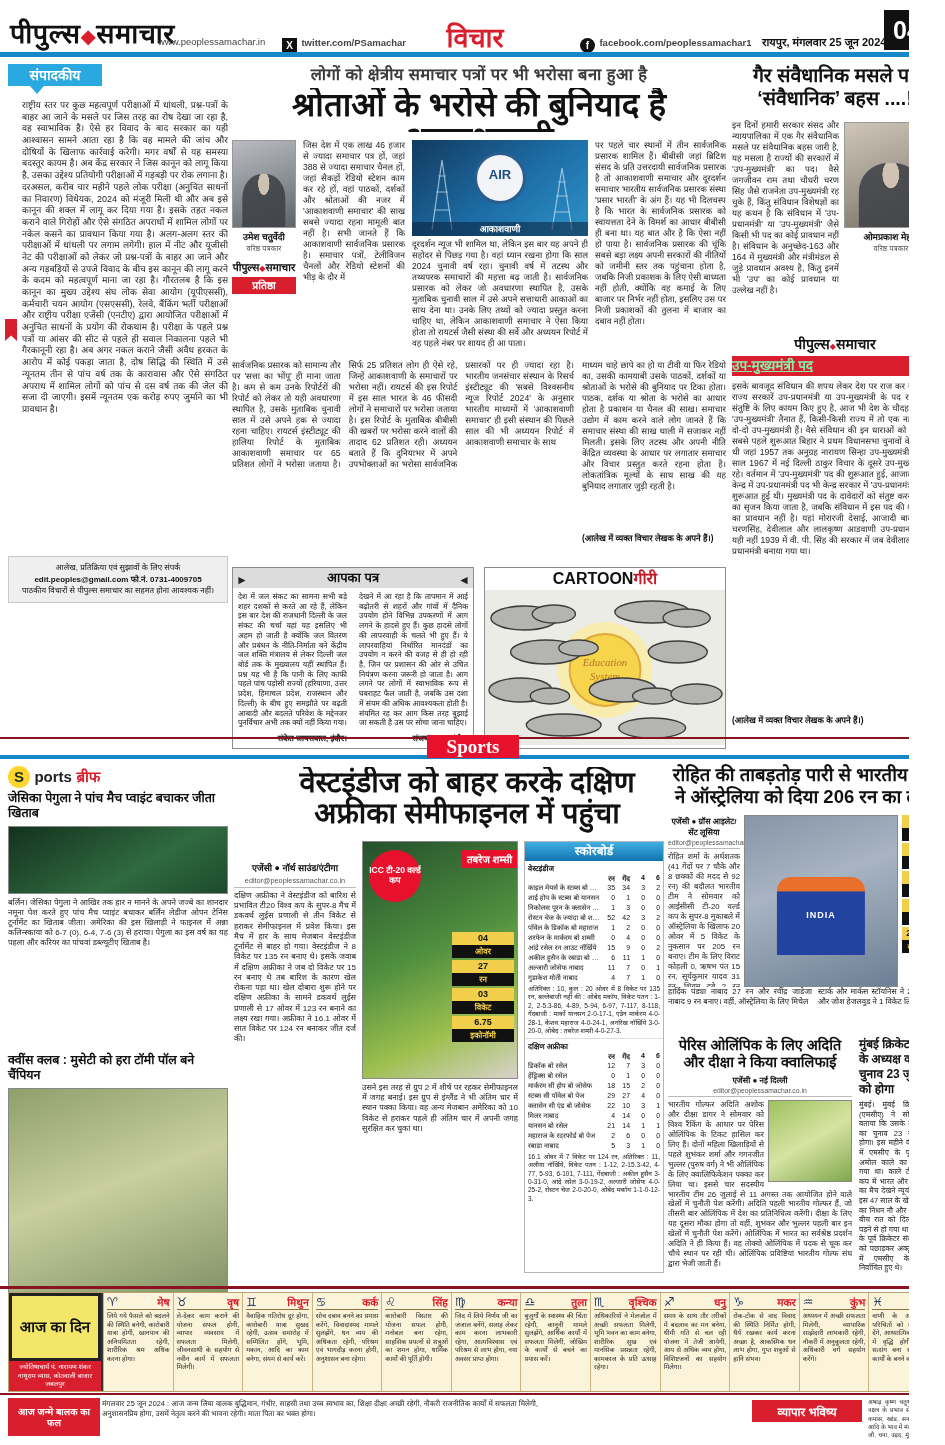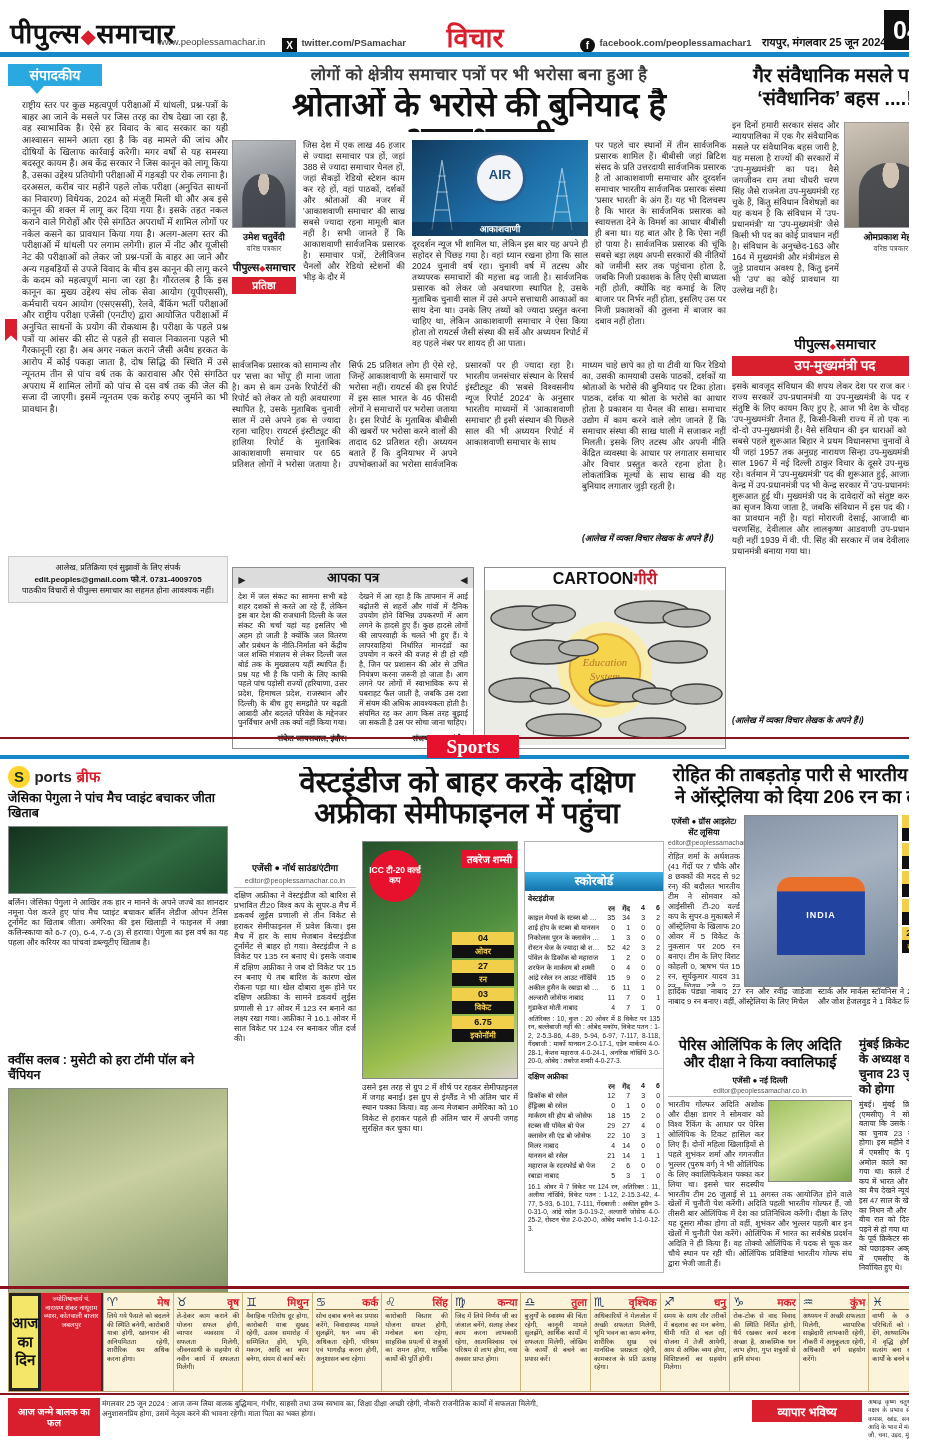--- a/index.html
+++ b/index.html
@@ -45,22 +45,22 @@
   .aircircle{position:absolute;left:50%;top:38px;transform:translate(-50%,-50%);width:46px;height:46px;border-radius:50%;
      background:#f2f4f8;border:3px solid #2b5e8f;color:#1d4d7c;font-weight:900;text-align:center;line-height:40px;font-size:13px;}
   .letters{border:1px solid #8d8d8d;position:relative;background:#fff;}
   .lethead{background:#dcdcdc;height:20px;font-size:13px;font-weight:bold;text-align:center;line-height:20px;position:relative;}
   .lethead .arr{position:absolute;top:2px;font-size:12px;color:#222;}
   .sig{font-weight:bold;text-align:right;font-size:8px;margin-top:2px;}
   .cartoon{border:1px solid #8d8d8d;background:#fff;}
   .carttitle{text-align:center;font-size:16px;font-weight:900;line-height:22px;}
   .carttitle .red{color:#c21d2c;}
   .r-title{font-size:19.5px;font-weight:900;text-align:center;line-height:1.18;}
-  .banner{background:#d91f2e;color:#ffffff;font-size:13.5px;font-weight:bold;text-align:center;line-height:20px;}
-  .footnote{font-size:8.4px;font-weight:bold;font-style:italic;}
+  .banner{background:#d91f2e;color:#86efac;font-size:13.5px;font-weight:bold;line-height:20px;text-decoration:underline;}
+  .footnote{font-size:8.4px;font-weight:bold;}
   .pullmark{width:12px;height:22px;background:#d91f2e;clip-path:polygon(0 0,100% 0,100% 100%,50% 75%,0 100%);}
   
   .s-badge{background:#e8112d;color:#fff;font-family:"Liberation Serif","DejaVu Serif",serif;
            font-size:19px;font-weight:bold;text-align:center;line-height:23px;}
   .sline-red{background:#8c1220;height:2px;}
   .sline-blue{background:#1688c8;height:4px;}
   .sb-s{display:inline-block;width:22px;height:22px;border-radius:50%;background:#ffd52e;color:#14301c;
         font-weight:900;font-size:15px;text-align:center;line-height:22px;}
   .sb-rest{font-size:15px;font-weight:bold;color:#222;}
   .sb-hindi{font-size:15px;font-weight:bold;color:#d91f2e;}
@@ -72,38 +72,38 @@
   .byline{font-size:9px;font-weight:bold;text-align:center;}
   .email{font-size:7.3px;color:#555;text-align:center;border-bottom:1px solid #bbb;padding-bottom:2px;margin:2px 0 3px;}
   .shamsiphoto{background:linear-gradient(155deg,#25502c,#4f8f3f 45%,#9dbf4e 75%,#d8d2c9);position:relative;}
   .icc{position:absolute;left:6px;top:8px;width:52px;height:52px;border-radius:50%;background:#e8112d;color:#fff;
        font-size:8.5px;font-weight:bold;text-align:center;display:flex;align-items:center;justify-content:center;line-height:1.15;}
   .sh-label{position:absolute;right:0;top:8px;background:#e8112d;color:#fff;font-size:10px;font-weight:bold;padding:2px 5px;}
   .chips{display:flex;flex-direction:column;gap:2px;}
   .chipv{background:#f2cf4a;color:#111;font-size:9px;font-weight:bold;text-align:center;line-height:13px;}
   .chipl{background:#111;color:#f2cf4a;font-size:8px;font-weight:bold;text-align:center;line-height:13px;}
   .score{border:1px solid #b5b5b5;background:#fff;}
-  .scorehead{background:linear-gradient(#41b0e4,#1173ad);color:#fff;font-size:12px;font-weight:bold;text-align:center;line-height:19px;margin-top:30px;}
+  .scorehead{background:linear-gradient(#41b0e4,#1173ad);color:#fff;font-size:12px;font-weight:bold;text-align:center;line-height:19px;}
   .steam{font-size:7.5px;font-weight:bold;padding:2px 3px 0;}
   .shead{display:flex;justify-content:flex-end;font-size:7px;font-weight:bold;padding:1px 3px 0;}
   .srow{display:flex;font-size:6.9px;line-height:1.45;padding:0 3px;}
   .sname{flex:1;white-space:nowrap;overflow:hidden;text-overflow:ellipsis;}
   .snum{width:15px;text-align:right;}
   .ssum{font-size:6.5px;line-height:1.3;padding:2px 3px;text-align:justify;color:#222;border-bottom:1px solid #ddd;}
   .rohitphoto{background:linear-gradient(160deg,#8795a8,#a8b4c2 40%,#6d7f95);position:relative;}
   .jersey{position:absolute;left:50%;bottom:18%;transform:translateX(-50%);width:58%;height:46%;
      background:linear-gradient(#e8702a 18%,#2244a0 19%);border-radius:14px 14px 0 0;}
   .jersey span{position:absolute;left:0;right:0;top:42%;color:#fff;font-size:9px;font-weight:bold;text-align:center;letter-spacing:1px;}
   .cap{font-size:7.8px;line-height:1.3;font-weight:500;text-align:justify;}
   .sub-title{font-size:14.5px;font-weight:800;text-align:center;line-height:1.2;}
   .mum-title{font-size:12px;font-weight:800;line-height:1.25;}
   .golfphoto{background:linear-gradient(150deg,#9ec25f,#d7e3a2 50%,#7fa84e);}
   
   .horo{background:#fcf4da;border:1px solid #b8a26a;display:flex;}
-  .horo-intro{width:92px;display:flex;flex-direction:row;border-right:2px solid #333;}
+  .horo-intro{width:92px;display:flex;flex-direction:column;border-right:2px solid #333;}
   .horo-title{background:#f3e668;color:#111;font-weight:900;font-size:15px;text-align:center;
               flex:1;display:flex;align-items:center;justify-content:center;line-height:1.25;border:3px solid #222;}
   .horo-astro{background:#d91f2e;color:#fff;font-size:6.6px;text-align:center;padding:2px 1px;line-height:1.3;}
   .hcell{flex:1;border-left:1px solid #cbb37d;padding:2px 3px;overflow:hidden;}
   .hhead{display:flex;align-items:center;gap:3px;border-bottom:1px solid #8a7340;margin-bottom:2px;}
   .hglyph{font-size:12px;color:#243a5e;}
   .hname{font-size:10.5px;font-weight:bold;color:#d91f2e;margin-left:auto;}
   .htext{font-size:6.6px;line-height:1.3;color:#222;text-align:justify;}
   
   .redbox{background:#d91f2e;color:#fff;font-weight:bold;text-align:center;display:flex;align-items:center;justify-content:center;}

